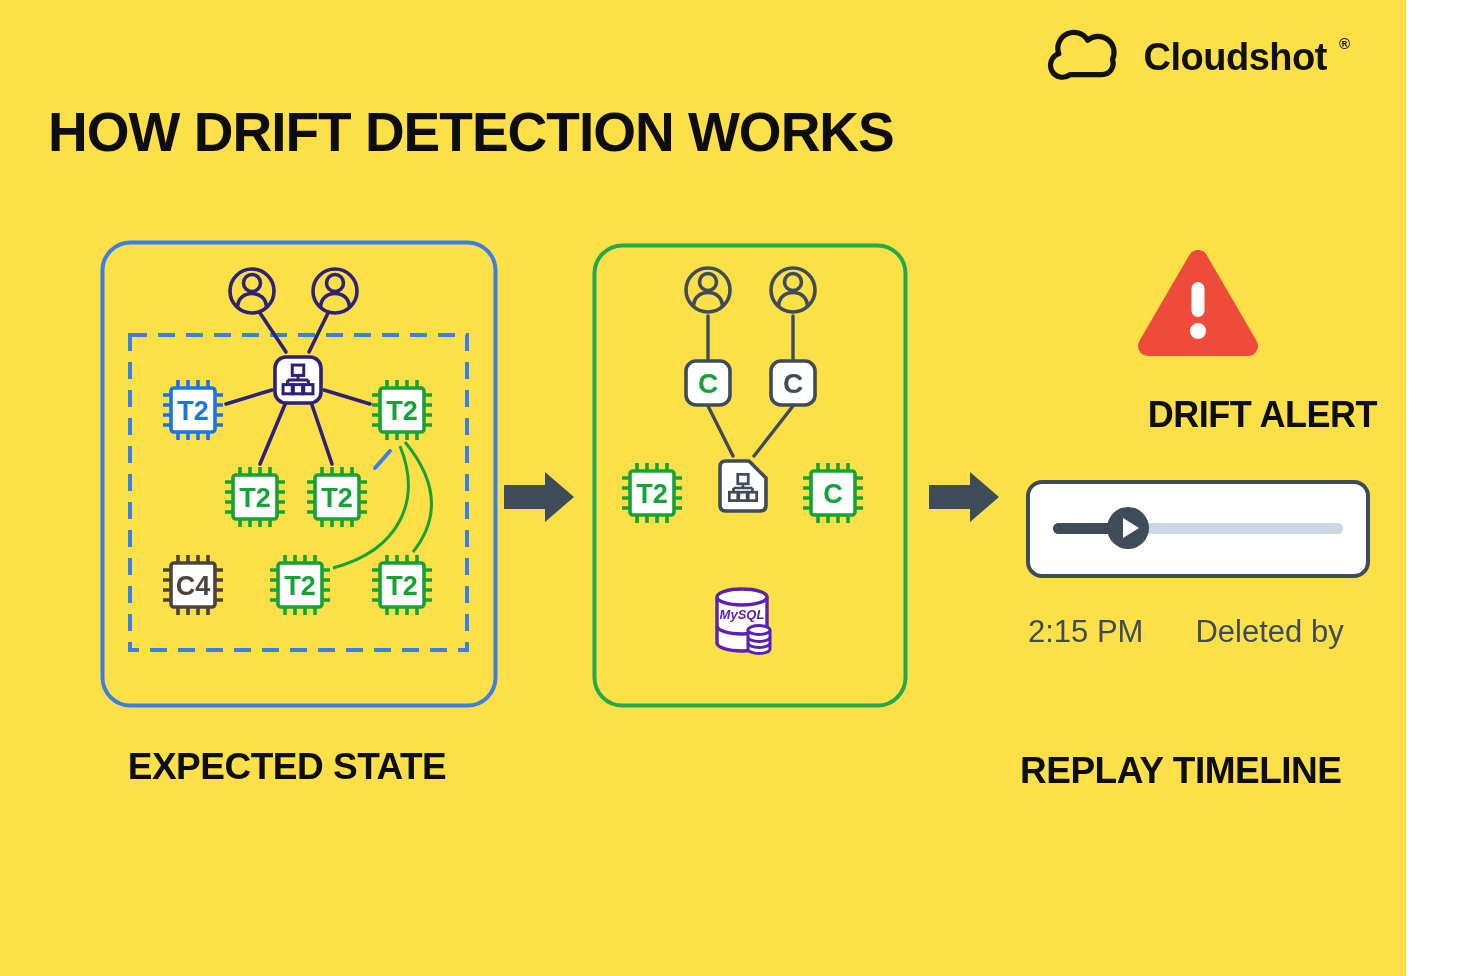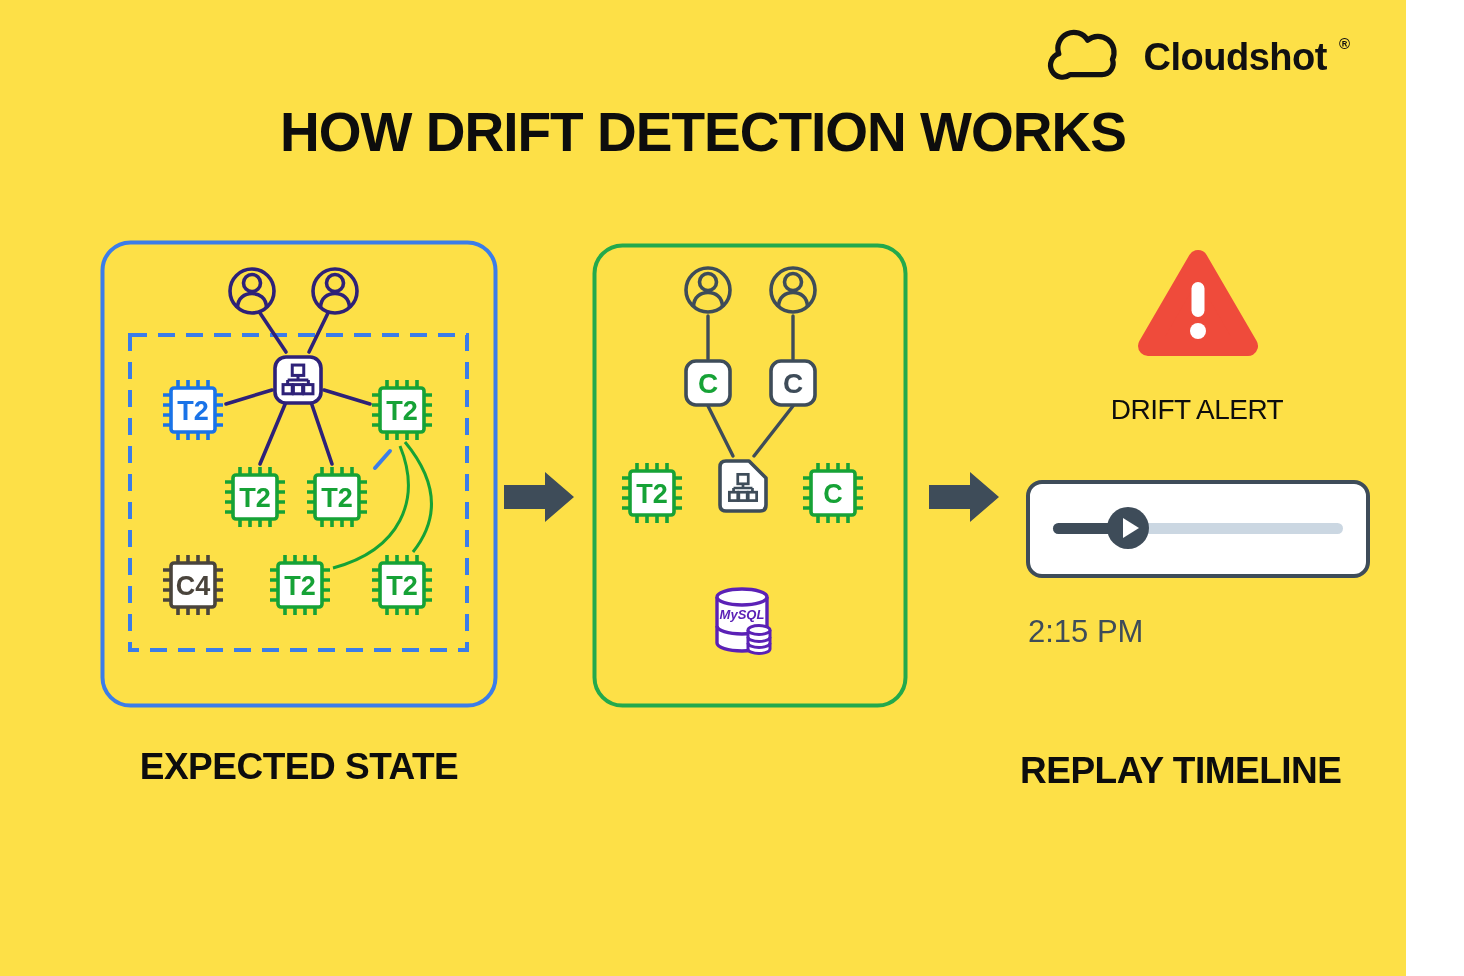--- a/index.html
+++ b/index.html
@@ -6,30 +6,30 @@
   .canvas{position:relative;width:1406px;height:976px;background:#fde047;overflow:hidden;
           font-family:"Liberation Sans", sans-serif;color:#111111;}
   .abs{position:absolute;}
 
   
   .logo{position:absolute;top:28px;right:56px;display:flex;align-items:center;gap:10px;}
   .logo-text{font-size:38px;font-weight:700;letter-spacing:-0.5px;color:#111111;}
   .logo-reg{font-size:15px;font-weight:700;vertical-align:super;position:relative;top:-14px;margin-left:2px;}
 
   
-  .title{position:absolute;top:100px;left:0;width:100%;text-align:center;
-         font-size:55px;font-weight:700;letter-spacing:-1px;color:#0d0d0d;}
+  .title{position:absolute;top:100px;left:0;width:100%;text-align:left;
+         font-size:55px;font-weight:700;letter-spacing:-1px;color:#0d0d0d;padding-left:48px;}
 
   
   .panel-label{position:absolute;text-align:center;font-size:37px;font-weight:700;
                letter-spacing:-0.5px;color:#0d0d0d;}
 
   
-  .drift-heading{position:absolute;top:394px;left:1017px;width:360px;text-align:center;
-                 font-size:28px;font-weight:400;letter-spacing:-0.5px;color:#0d0d0d;}
+  .drift-heading{position:absolute;top:394px;left:1017px;width:360px;text-align:right;
+                 font-size:36px;font-weight:700;letter-spacing:-0.5px;color:#0d0d0d;}
   .timeline-box{position:absolute;left:1026px;top:480px;width:344px;height:98px;
                 border:4px solid #3E4C59;border-radius:16px;box-sizing:border-box;background:#ffffff;}
   .track-light{position:absolute;left:23px;top:39px;width:290px;height:11px;border-radius:6px;background:#CBD7E2;}
   .track-dark{position:absolute;left:23px;top:39px;width:75px;height:11px;border-radius:6px;background:#3E4C59;}
   .knob{position:absolute;left:77px;top:23px;width:42px;height:42px;border-radius:50%;background:#3E4C59;
         display:flex;align-items:center;justify-content:center;}
   .play-tri{width:0;height:0;border-left:16px solid #ffffff;border-top:10px solid transparent;
             border-bottom:10px solid transparent;margin-left:5px;}
   .event-text{position:absolute;left:1028px;top:610px;width:340px;font-size:31px;line-height:43px;
               color:#3E4C59;font-weight:400;}
@@ -209,19 +209,20 @@
     <div class="track-light"></div>
     <div class="track-dark"></div>
     <div class="knob">
       <div class="play-tri"></div>
     </div>
   </div>
 
   <div class="event-text">
     <div class="event-line1">
       <span>2:15 PM</span>
+      <span>Deleted by</span>
     </div>
   </div>
 
-  <div class="panel-label" style="left:100px;top:746px;width:398px;">EXPECTED STATE</div>
+  <div class="panel-label" style="left:88px;top:746px;width:398px;">EXPECTED STATE</div>
   <div class="replay-heading">REPLAY TIMELINE</div>
 
 </div>
 
 </body></html>

